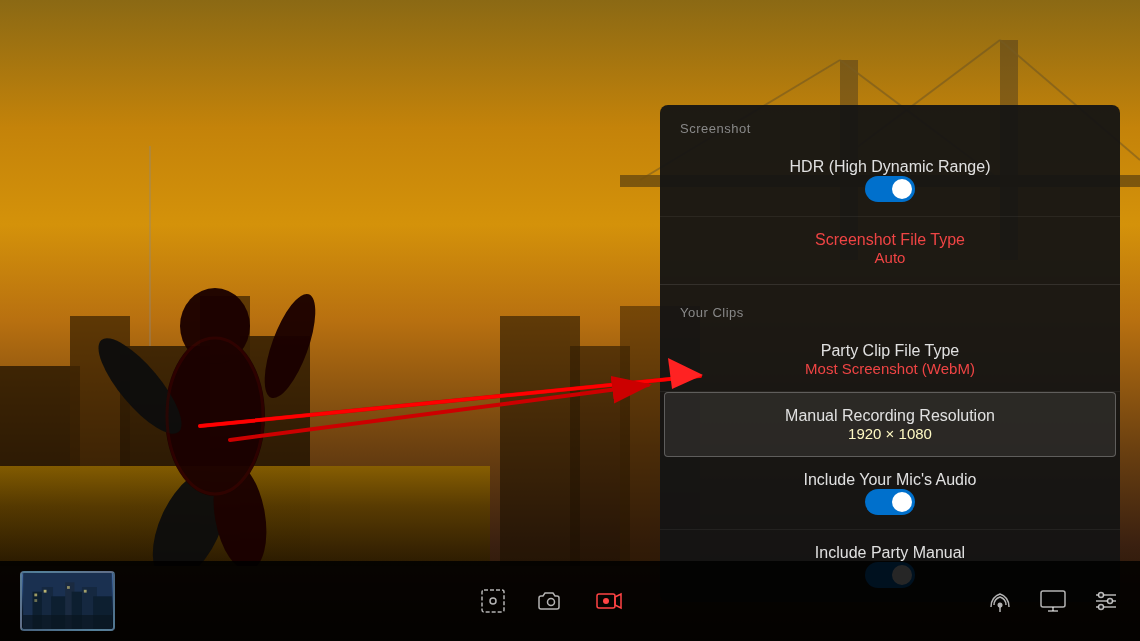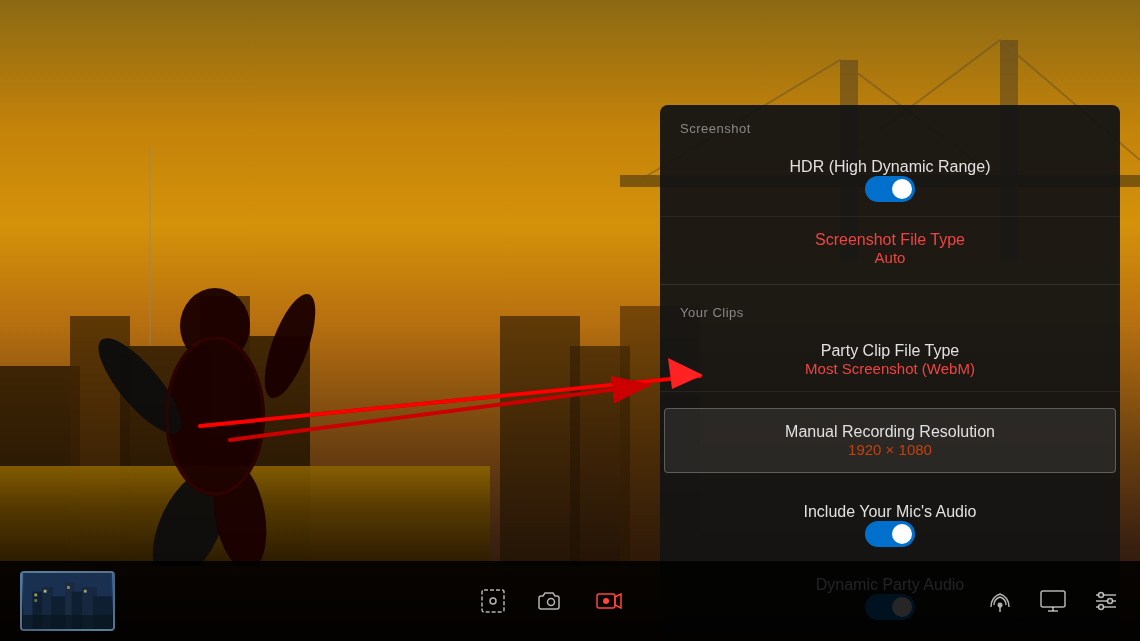--- a/index.html
+++ b/index.html
@@ -111,40 +111,40 @@
     }
 
     .panel-item:last-child {
       border-bottom: none;
     }
 
     .panel-item.highlighted {
       background: rgba(255, 255, 255, 0.08);
       border: 1px solid rgba(255, 255, 255, 0.25);
       border-radius: 4px;
-      margin: 16px 4px;
+      margin: 0 4px;
     }
 
     .panel-item.dimmed .item-label {
       color: #ef4444;
     }
 
     .item-label {
       color: #e0e0e0;
       font-size: 16px;
       font-weight: 400;
     }
 
     .item-value {
       color: #ef4444;
       font-size: 15px;
     }
 
     .item-value.highlighted-val {
-      color: #c2410c;
+      color: #fef9c3;
       font-size: 15px;
     }
 
     
     .toggle {
       width: 50px;
       height: 26px;
       border-radius: 13px;
       background: #0070cc;
       position: relative;
@@ -261,21 +261,21 @@
       <span class="item-label">Manual Recording Resolution</span>
       <span class="item-value highlighted-val">1920 × 1080</span>
     </div>
 
     <div class="panel-item">
       <span class="item-label">Include Your Mic's Audio</span>
       <div class="toggle"></div>
     </div>
 
     <div class="panel-item">
-      <span class="item-label">Dynamic Party Audio</span>
+      <span class="item-label">Include Party Manual</span>
       <div class="toggle"></div>
     </div>
   </div>
 </div>
 
 <svg style="position:absolute;bottom:165px;left:0;right:0;width:1140px;height:200px;pointer-events:none;" viewBox="0 0 1140 200">
 
   <line x1="200" y1="150" x2="700" y2="100" stroke="#cc0000" stroke-width="4" stroke-linecap="round"></line>
 
   <polygon points="700,100 670,85 675,110" fill="#cc0000"></polygon>

